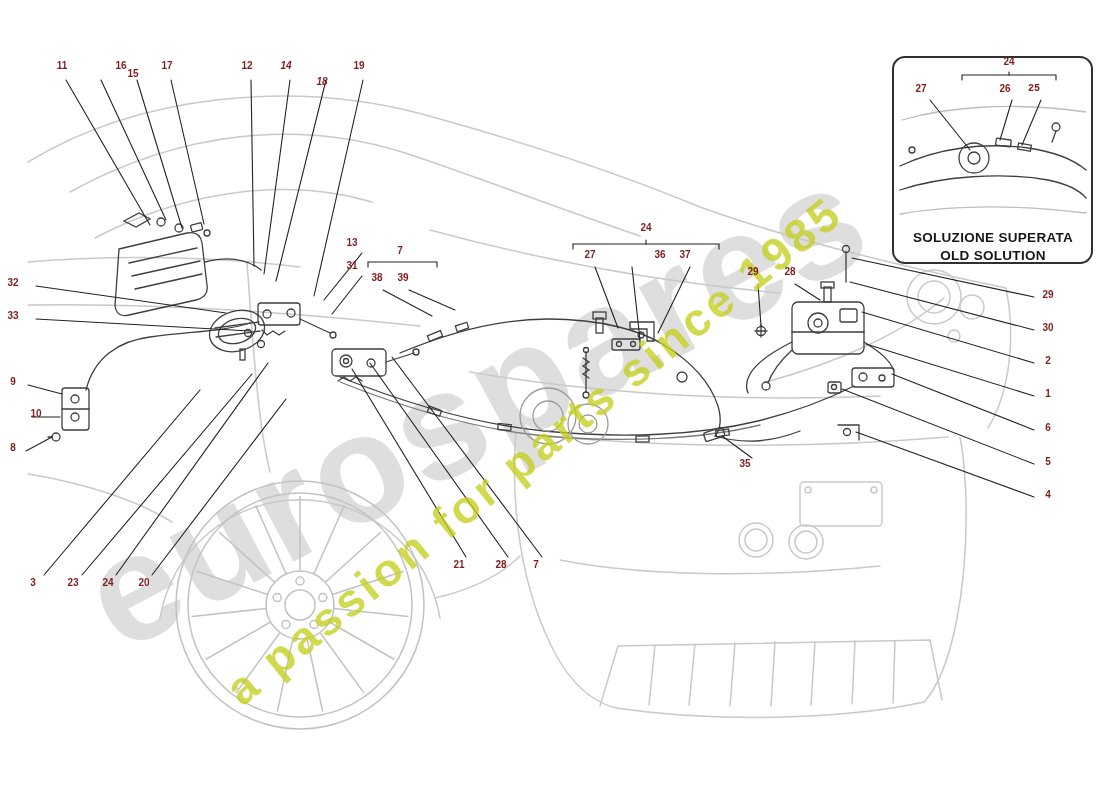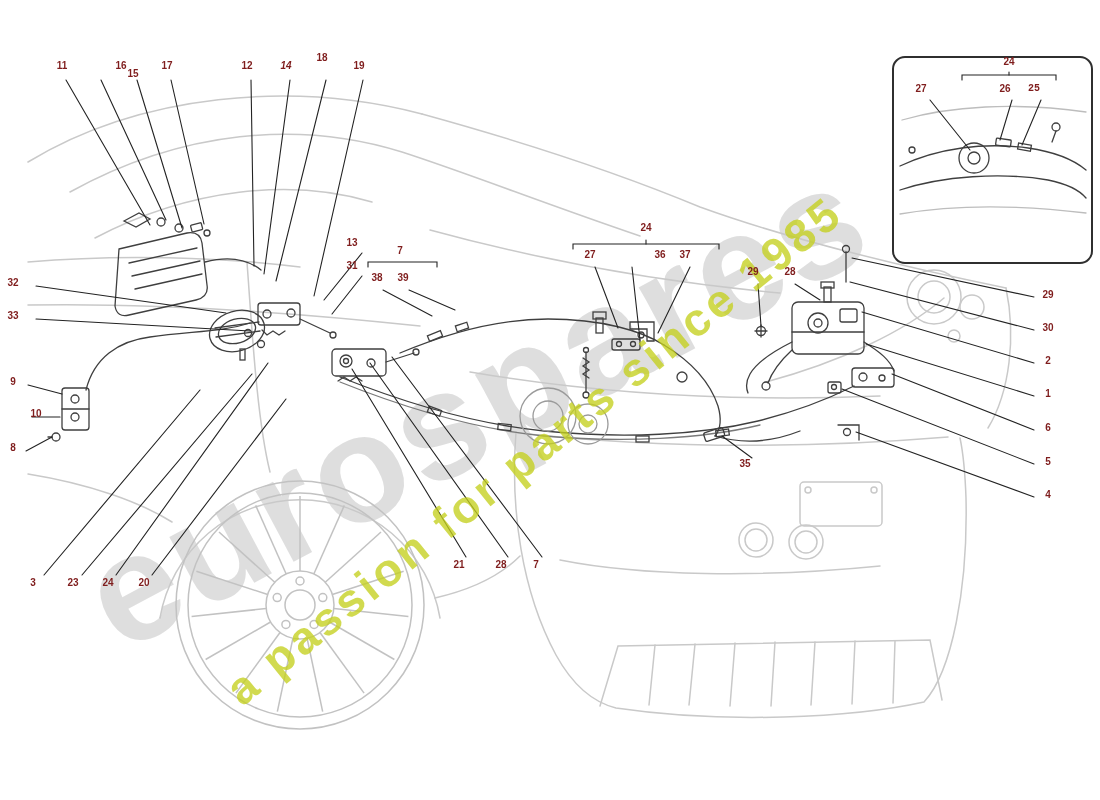--- a/index.html
+++ b/index.html
@@ -287,21 +287,21 @@
 
   <div class="wm-tagline">a passion for parts since 1985</div>
 
   <div class="callout-layer">
       <div class="callout" style="left: 62px; top: 60px;">11</div>
       <div class="callout" style="left: 97px; top: 60px; margin-left: 24px;">16</div>
       <div class="callout" style="left: 133px; top: 68px;">15</div>
       <div class="callout" style="left: 167px; top: 60px;">17</div>
       <div class="callout" style="left: 247px; top: 60px;">12</div>
       <div class="callout" style="left: 286px; top: 60px; font-style: italic;">14</div>
-      <div class="callout" style="left: 322px; top: 52px;">18</div>
+      <div class="callout" style="left: 322px; top: 76px; font-style: italic;">18</div>
       <div class="callout" style="left: 359px; top: 60px;">19</div>
       <div class="callout" style="left: 352px; top: 237px;">13</div>
       <div class="callout" style="left: 352px; top: 260px;">31</div>
       <div class="callout" style="left: 400px; top: 245px;">7</div>
       <div class="callout" style="left: 377px; top: 272px;">38</div>
       <div class="callout" style="left: 403px; top: 272px;">39</div>
       <div class="callout" style="left: 13px; top: 277px;">32</div>
       <div class="callout" style="left: 13px; top: 310px;">33</div>
       <div class="callout" style="left: 13px; top: 376px;">9</div>
       <div class="callout" style="left: 13px; top: 408px; margin-left: 23px;">10</div>
@@ -326,14 +326,18 @@
       <div class="callout" style="left: 1048px; top: 422px;">6</div>
       <div class="callout" style="left: 1048px; top: 456px;">5</div>
       <div class="callout" style="left: 1048px; top: 489px;">4</div>
       <div class="callout" style="left: 745px; top: 458px;">35</div>
       <div class="callout" style="left: 1009px; top: 56px;">24</div>
       <div class="callout" style="left: 921px; top: 83px;">27</div>
       <div class="callout" style="left: 1005px; top: 83px;">26</div>
       <div class="callout" style="left: 1034px; top: 83px; font-family: Liberation Mono, monospace;">25</div>
     </div>
 
+  <div class="inset-title">
+    <div>SOLUZIONE SUPERATA</div>
+    <div>OLD SOLUTION</div>
+  </div>
 
 </div>
 
 </body></html>

